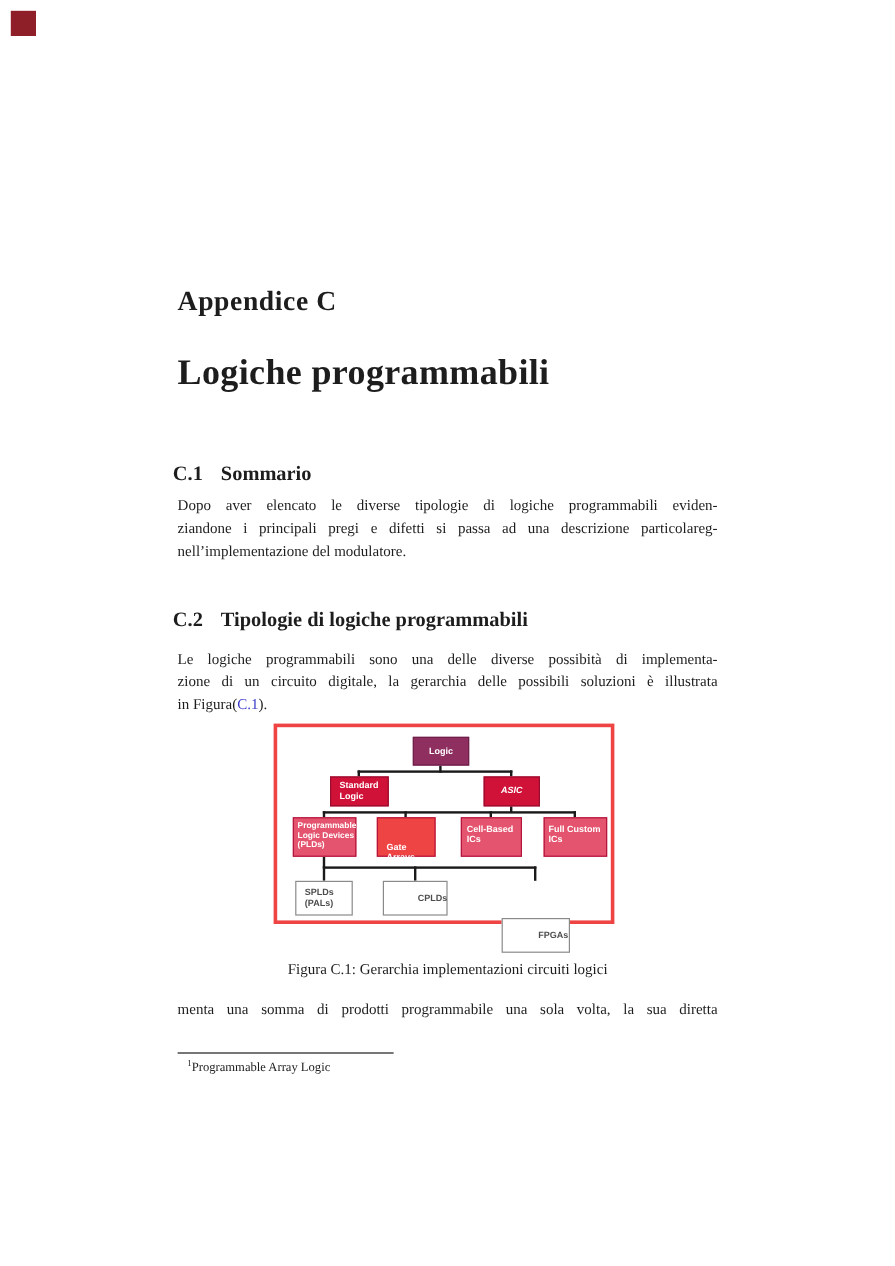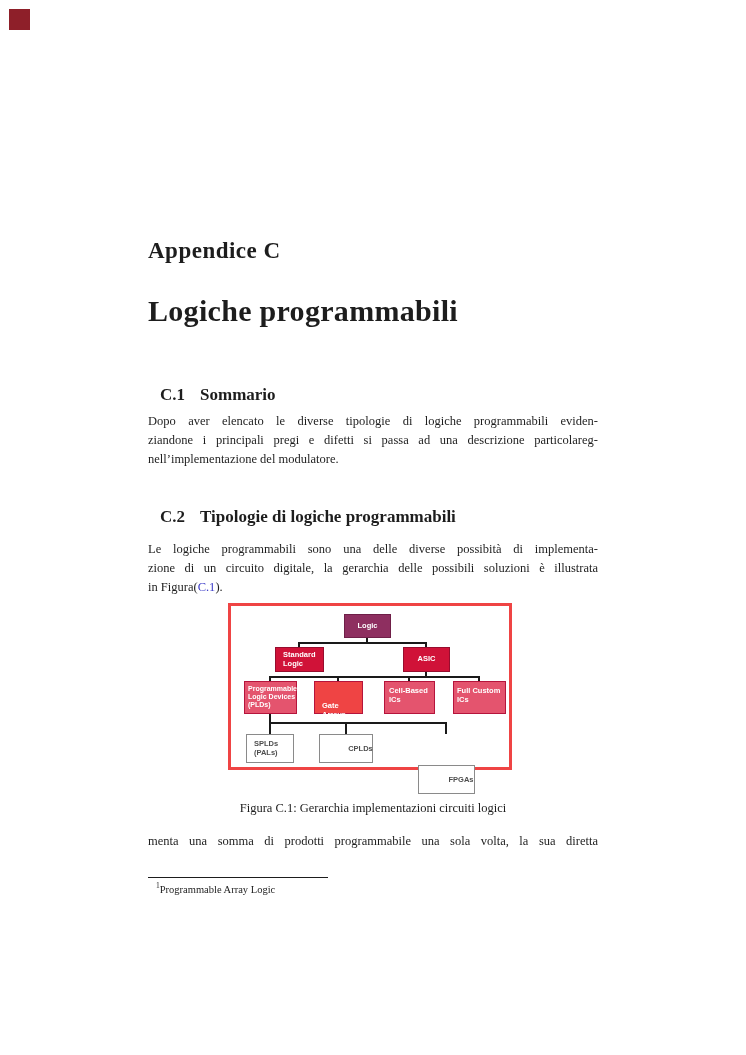--- a/index.html
+++ b/index.html
@@ -1,21 +1,21 @@
 <!DOCTYPE html>
 <html><head>
 <meta charset="utf-8">
 <style>
   html,body{margin:0;padding:0;background:#fff;}
   .page{position:relative;width:656px;height:1055px;background:#ffffff;overflow:hidden;
         font-family:"Liberation Serif",serif;color:#1d1d1d;}
   .corner-marker{position:absolute;left:9px;top:9px;width:21px;height:21px;}
   .chapter-number{position:absolute;left:148px;top:238px;font-size:23px;font-weight:bold;letter-spacing:.5px;}
   .chapter-title{position:absolute;left:148px;top:294px;font-size:30px;font-weight:bold;letter-spacing:.3px;}
-  .section-heading{position:absolute;left:160px;font-size:17px;font-weight:bold;}
+  .section-heading{position:absolute;left:144px;font-size:17px;font-weight:bold;}
   .sec1{top:385px;}
   .sec2{top:507px;}
   .section-heading .num{margin-right:15px;}
   .para{position:absolute;left:148px;width:450px;font-size:12.5px;line-height:19px;}
   .p1{top:412px;}
   .p2{top:540px;}
   .p3{top:832px;}
   .pline{text-align:justify;text-align-last:justify;}
   .plast{text-align:left;}
   .indent{text-indent:16px;}
@@ -85,21 +85,21 @@
     <div class="conn" style="left:38px;top:116px;width:178px;height:2px;"></div>
     <div class="conn" style="left:38px;top:116px;width:2px;height:12px;"></div>
     <div class="conn" style="left:114px;top:116px;width:2px;height:12px;"></div>
     <div class="conn" style="left:214px;top:116px;width:2px;height:12px;"></div>
 
     <div class="node nfill ncenter" style="left: 113px; top: 8px; width: 47px; height: 24px; border: 1px solid rgb(111, 31, 72); background-color: rgb(142, 47, 96);">Logic</div>
 
     <div class="node nfill nleft" style="left: 44px; top: 41px; width: 49px; height: 25px; border: 1px solid rgb(151, 13, 46); padding-left: 7px; background-color: rgb(208, 18, 56);">Standard
 Logic</div>
 
-    <div class="node nfill ncenter" style="left: 172px; top: 41px; width: 47px; height: 25px; border: 1px solid rgb(151, 13, 46); background-color: rgb(208, 18, 56);">ASIC</div>
+    <div class="node nfill ncenter" style="left: 172px; top: 41px; width: 47px; height: 25px; border: 1px solid rgb(151, 13, 46); background-color: rgb(208, 18, 56); font-style: italic;">ASIC</div>
 
     <div class="node nfill nleft" style="left: 13px; top: 75px; width: 53px; height: 33px; border: 1px solid rgb(181, 20, 60); font-size: 7px; line-height: 8px; padding-left: 3px; background-color: rgb(228, 84, 110);">Programmable
 Logic Devices
 (PLDs)</div>
 
     <div class="node nfill nleft" style="left: 83px; top: 75px; width: 49px; height: 33px; border: 1px solid rgb(181, 20, 60); padding-left: 7px; padding-top: 20px; background-color: #ef4444;">Gate
 Arrays</div>
 
     <div class="node nfill nleft" style="left: 153px; top: 75px; width: 51px; height: 33px; border: 1px solid rgb(181, 20, 60); padding-top: 5px; background-color: rgb(228, 84, 110);">Cell-Based
 ICs</div>

